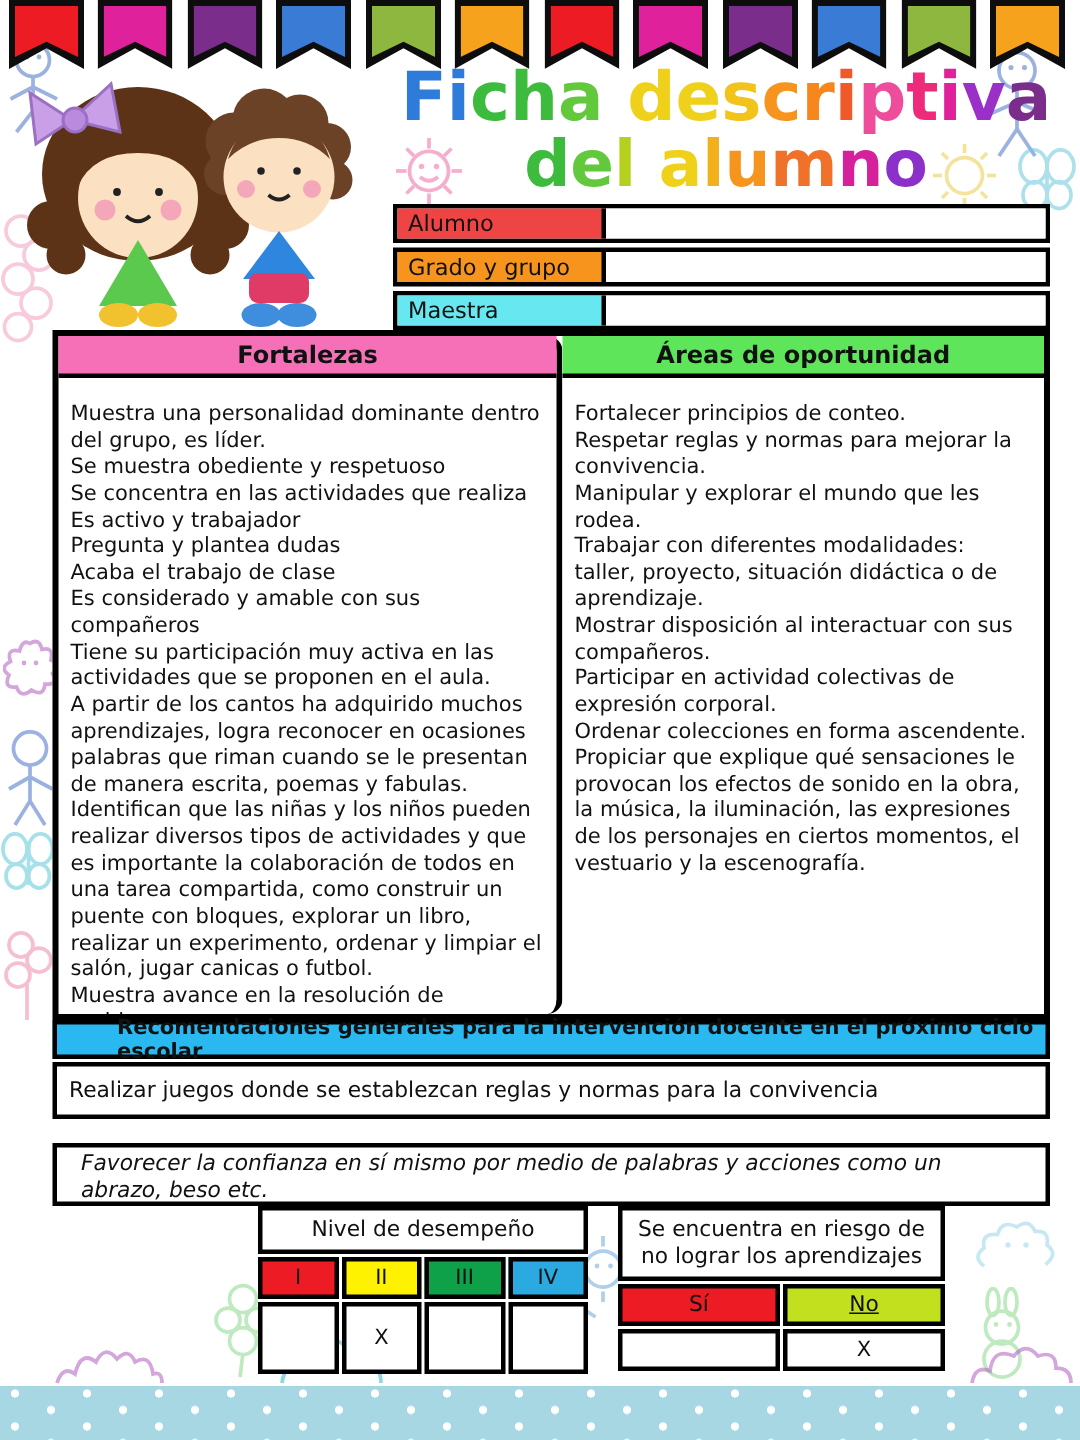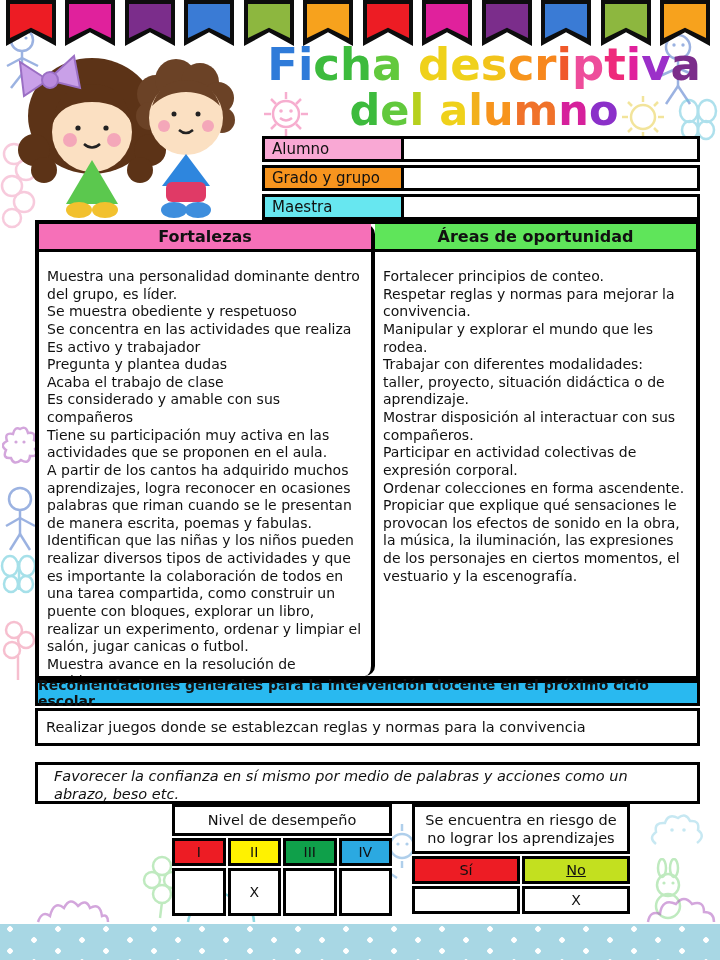--- a/index.html
+++ b/index.html
@@ -32,21 +32,21 @@
           background:#fff;display:flex;box-sizing:border-box;}
   .mcol{display:flex;flex-direction:column;box-sizing:border-box;}
   .mcol-left{width:336px;border-right:4px solid #000;border-radius:10px;}
   .mcol-right{flex:1;}
   .mhead{height:25px;border-bottom:3px solid #000;display:flex;align-items:center;
          justify-content:center;font-weight:bold;font-size:16px;}
   .mbody{flex:1;padding:16px 8px;font-size:14px;line-height:1.26;white-space:pre-line;overflow:hidden;}
 
   
   .bar,.wrow{position:absolute;left:35px;width:665px;border:3px solid #000;box-sizing:border-box;
-             background:#fff;}
+             background:#fff;padding-left:40px;}
   .bar{display:flex;align-items:center;justify-content:center;font-weight:bold;font-size:14px;}
   .bar.blue{top:680px;height:26px;}
   .wrow.r1{top:708px;height:26px;font-size:14.5px;display:flex;align-items:center;padding:16px 8px;}
   .bar.purple{top:736px;height:24px;font-size:15px;}
   .wrow.r2{top:762px;height:42px;font-size:14.5px;line-height:1.22;padding:3px 16px;font-style:italic;}
 
   
   .btable{position:absolute;top:804px;}
   .btable.leftb{left:172px;width:220px;}
   .btable.rightb{left:412px;width:218px;}
@@ -319,21 +319,21 @@
       <ellipse cx="194" cy="178" rx="13" ry="8" fill="#3e8edd"></ellipse>
   </svg>
 
   <div class="title">
     <div class="t1"><span style="color: rgb(47, 123, 217);">F</span><span style="color: rgb(47, 123, 217);">i</span><span style="color: rgb(61, 187, 61);">c</span><span style="color: rgb(61, 187, 61);">h</span><span style="color: rgb(98, 201, 61);">a</span><span> </span><span style="color: rgb(239, 209, 27);">d</span><span style="color: rgb(239, 209, 27);">e</span><span style="color: rgb(242, 196, 27);">s</span><span style="color: rgb(247, 148, 29);">c</span><span style="color: rgb(247, 135, 29);">r</span><span style="color: rgb(240, 89, 42);">i</span><span style="color: rgb(238, 77, 155);">p</span><span style="color: rgb(238, 42, 123);">t</span><span style="color: rgb(224, 33, 156);">i</span><span style="color: rgb(155, 48, 201);">v</span><span style="color: rgb(123, 45, 139);">a</span></div>
     <div class="t2"><span style="color: rgb(61, 187, 61);">d</span><span style="color: rgb(98, 201, 61);">e</span><span style="color: rgb(182, 208, 30);">l</span><span> </span><span style="color: rgb(239, 209, 27);">a</span><span style="color: rgb(242, 176, 27);">l</span><span style="color: rgb(247, 148, 29);">u</span><span style="color: rgb(240, 114, 42);">m</span><span style="color: rgb(214, 33, 156);">n</span><span style="color: rgb(139, 48, 201);">o</span></div>
   </div>
 
   <div class="form">
     <div class="frow">
-      <div class="flabel" style="background-color: #f9a8d4;">Alumno</div>
+      <div class="flabel" style="background-color: #ef4444;">Alumno</div>
       <div class="fvalue"></div>
     </div>
     <div class="frow">
       <div class="flabel" style="background-color: rgb(247, 148, 30);">Grado y grupo</div>
       <div class="fvalue"></div>
     </div>
     <div class="frow">
       <div class="flabel" style="background-color: rgb(103, 231, 240);">Maestra</div>
       <div class="fvalue"></div>
     </div>

